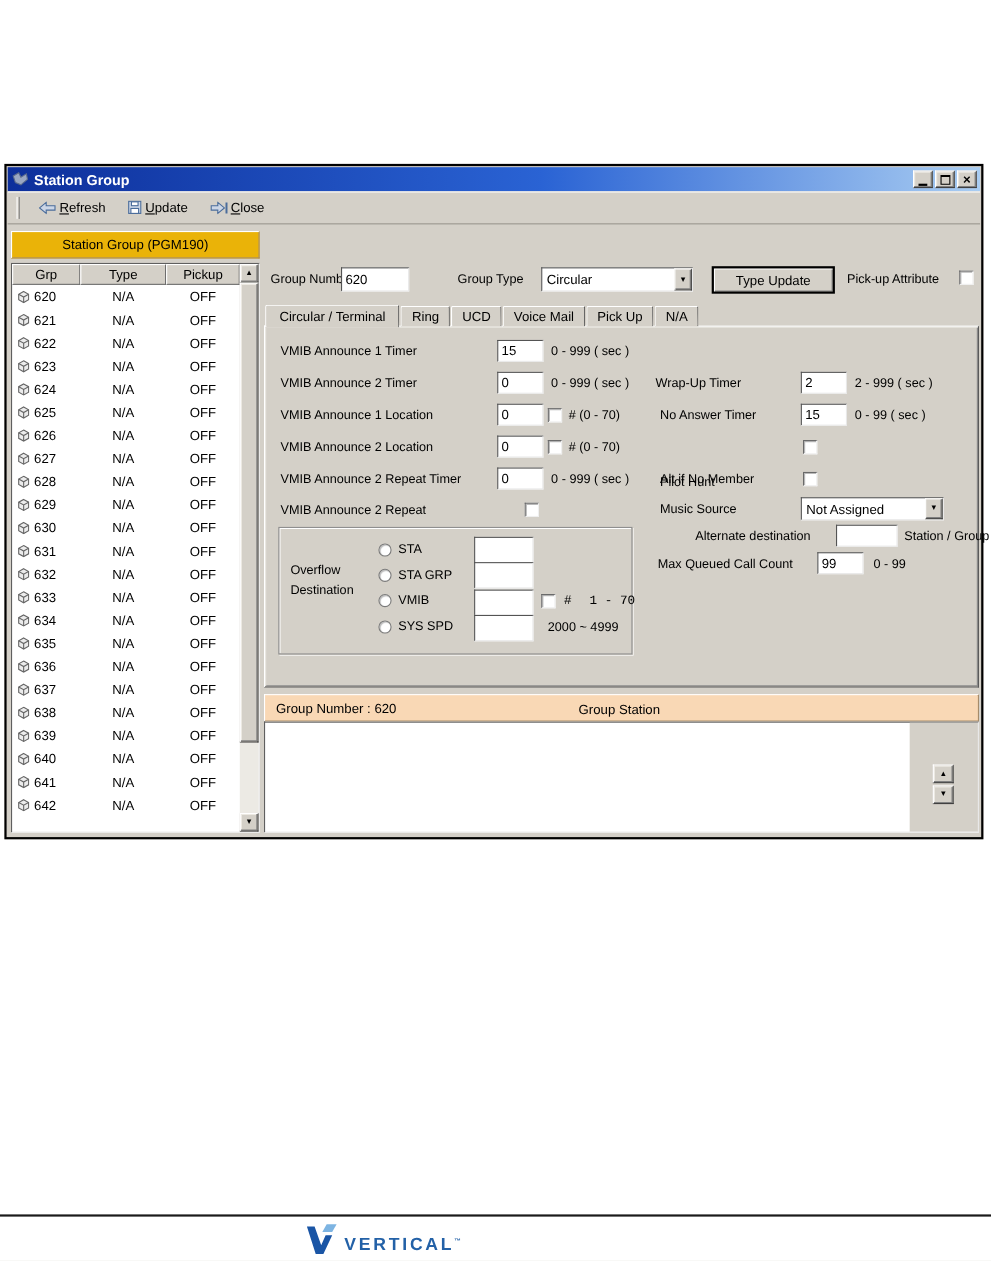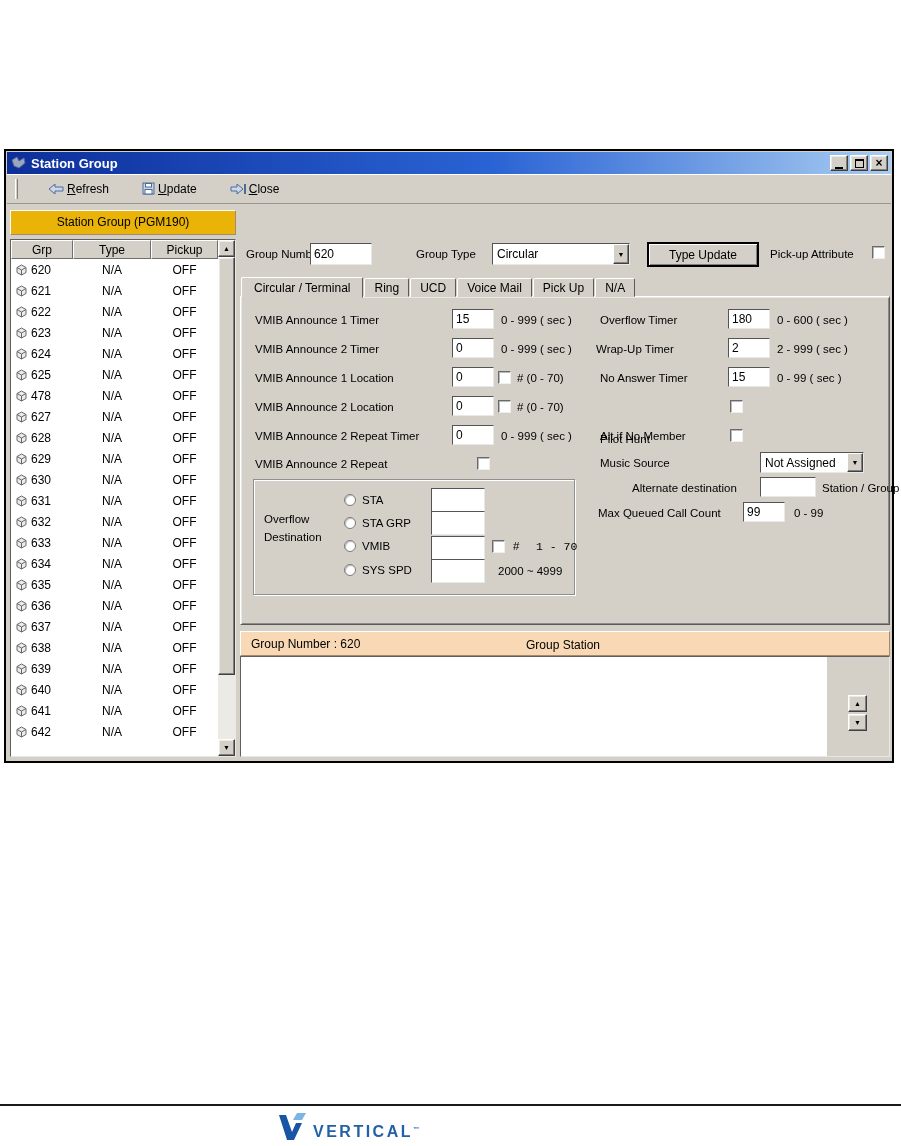--- a/index.html
+++ b/index.html
@@ -14,21 +14,21 @@
               display: flex; align-items: center; padding: 0 3px 0 4px; }
   .titlebar-title { flex: 1; color: #fff; font-weight: bold; font-size: 13px; margin-left: 5px; }
   .winbtn { width: 18px; height: 16px; margin-left: 2px; background: #d4d0c8;
             border: 1px solid; border-color: #fff #404040 #404040 #fff;
             box-shadow: inset -1px -1px 0 #808080, inset 1px 1px 0 #ece9e2;
             display: flex; align-items: center; justify-content: center; }
   .glyph-min { width: 8px; height: 2px; background: #000; margin-top: 9px; }
   .glyph-max { width: 9px; height: 9px; border: 1px solid #000; border-top-width: 2px; }
   .glyph-x   { font: bold 12px "Liberation Sans", sans-serif; line-height: 10px; }
 
-  .toolbar { height: 30px; display: flex; align-items: center; gap: 19px; padding-left: 4px;
+  .toolbar { height: 30px; display: flex; align-items: center; gap: 6px; padding-left: 4px;
              box-shadow: inset 0 1px 0 #fff; border-bottom: 1px solid #9a968e; background:#d4d0c8; }
   .grip { width: 3px; height: 20px; border-left: 1px solid #fff; border-right: 1px solid #808080; margin: 0 4px; }
   .tbtn { display: flex; align-items: center; gap: 3px; background: transparent; border: none;
           font: 12px "Liberation Sans", sans-serif; padding: 2px 7px; }
   .tbtn u { text-decoration: underline; }
 
   .main { position: absolute; left: 2px; right: 2px; top: 55px; bottom: 2px; }
 
   .panel-hdr { height: 25px; line-height: 23px; text-align: center; background: #eab308;
                border: 1px solid; border-color: #fff #a58b6a #a58b6a #fff; font-size: 12px; }
@@ -265,21 +265,21 @@
             </div>
 
             <div class="lrow">
               <span class="lc-grp">
                 <span style="display:flex;">
                   <svg width="11" height="12" viewBox="0 0 11 12">
                     <path d="M5.5 1 L10 3.5 L10 8.5 L5.5 11 L1 8.5 L1 3.5 Z" fill="#ececec" stroke="#666"></path>
                     <path d="M1 3.5 L5.5 6 L10 3.5 M5.5 6 L5.5 11" fill="none" stroke="#666"></path>
                   </svg>
                 </span>
-                <span>478</span>
+                <span>626</span>
               </span>
               <span class="lc-type">N/A</span>
               <span class="lc-pick">OFF</span>
             </div>
 
             <div class="lrow">
               <span class="lc-grp">
                 <span style="display:flex;">
                   <svg width="11" height="12" viewBox="0 0 11 12">
                     <path d="M5.5 1 L10 3.5 L10 8.5 L5.5 11 L1 8.5 L1 3.5 Z" fill="#ececec" stroke="#666"></path>
@@ -608,46 +608,41 @@
           <input class="abs tin" style="left: 177px; top: 56px; width: 54px; height: 24px;" value="">
           <span class="abs cb" style="left:238px; top:60px;"></span>
           <span class="abs lbl" style="left:259px; top:60px;">#</span>
           <span class="abs lbl" style="left:282px; top:60px;font-family:Liberation Mono, monospace;">1 - 70</span>
           <span class="abs radio" style="left:90px; top:84px;"></span>
           <span class="abs lbl" style="left:108px; top:84px;">SYS SPD</span>
           <input class="abs tin" style="left: 177px; top: 79px; width: 54px; height: 24px;" value="">
           <span class="abs lbl" style="left:244px; top:85px;">2000 ~ 4999</span>
         </div>
 
-        <div class="frow" style="top:12px;">
-          <span class="flabel" style="left:359px;">Overflow Timer</span>
-          <input class="fin tin" style="left: 487px;" value="180">
-          <span class="frange" style="left:536px;">0 - 600 ( sec )</span>
-        </div>
         <div class="frow" style="top:41px;">
           <span class="flabel" style="left:355px;">Wrap-Up Timer</span>
           <input class="fin tin" style="left: 487px;" value="2">
           <span class="frange" style="left:536px;">2 - 999 ( sec )</span>
         </div>
         <div class="frow" style="top:70px;">
           <span class="flabel" style="left:359px;">No Answer Timer</span>
           <input class="fin tin" style="left: 487px;" value="15">
           <span class="frange" style="left:536px;">0 - 99 ( sec )</span>
         </div>
         <div class="frow" style="top:99px;">
           <span class="flabel" style="left:359px;margin-top:32px;">Pilot Hunt</span>
           <span class="abs cb" style="left:489px; top:4px;"></span>
         </div>
         <div class="frow" style="top:128px;">
           <span class="flabel" style="left:359px;">Alt if No Member</span>
           <span class="abs cb" style="left:489px; top:4px;"></span>
         </div>
         <div class="frow" style="top:155px;">
           <span class="flabel" style="left:359px;">Music Source</span>
-          <div class="abs combo" style="left:487px; top:0; width:104px; height:21px;margin-left:32px;">
+          <div class="abs combo" style="left:487px; top:0; width:130px; height:21px;">
             <span class="combo-text">Not Assigned</span>
             <span class="drop-btn">
                 <span>▼</span>
               </span>
           </div>
         </div>
         <div class="frow" style="top:180px;margin-left:32px;">
           <span class="flabel" style="left:359px;">Alternate destination</span>
           <input class="fin tin" style="left: 487px; width: 56px;" value="">
           <span class="frange" style="left:549px;">Station / Group</span>

